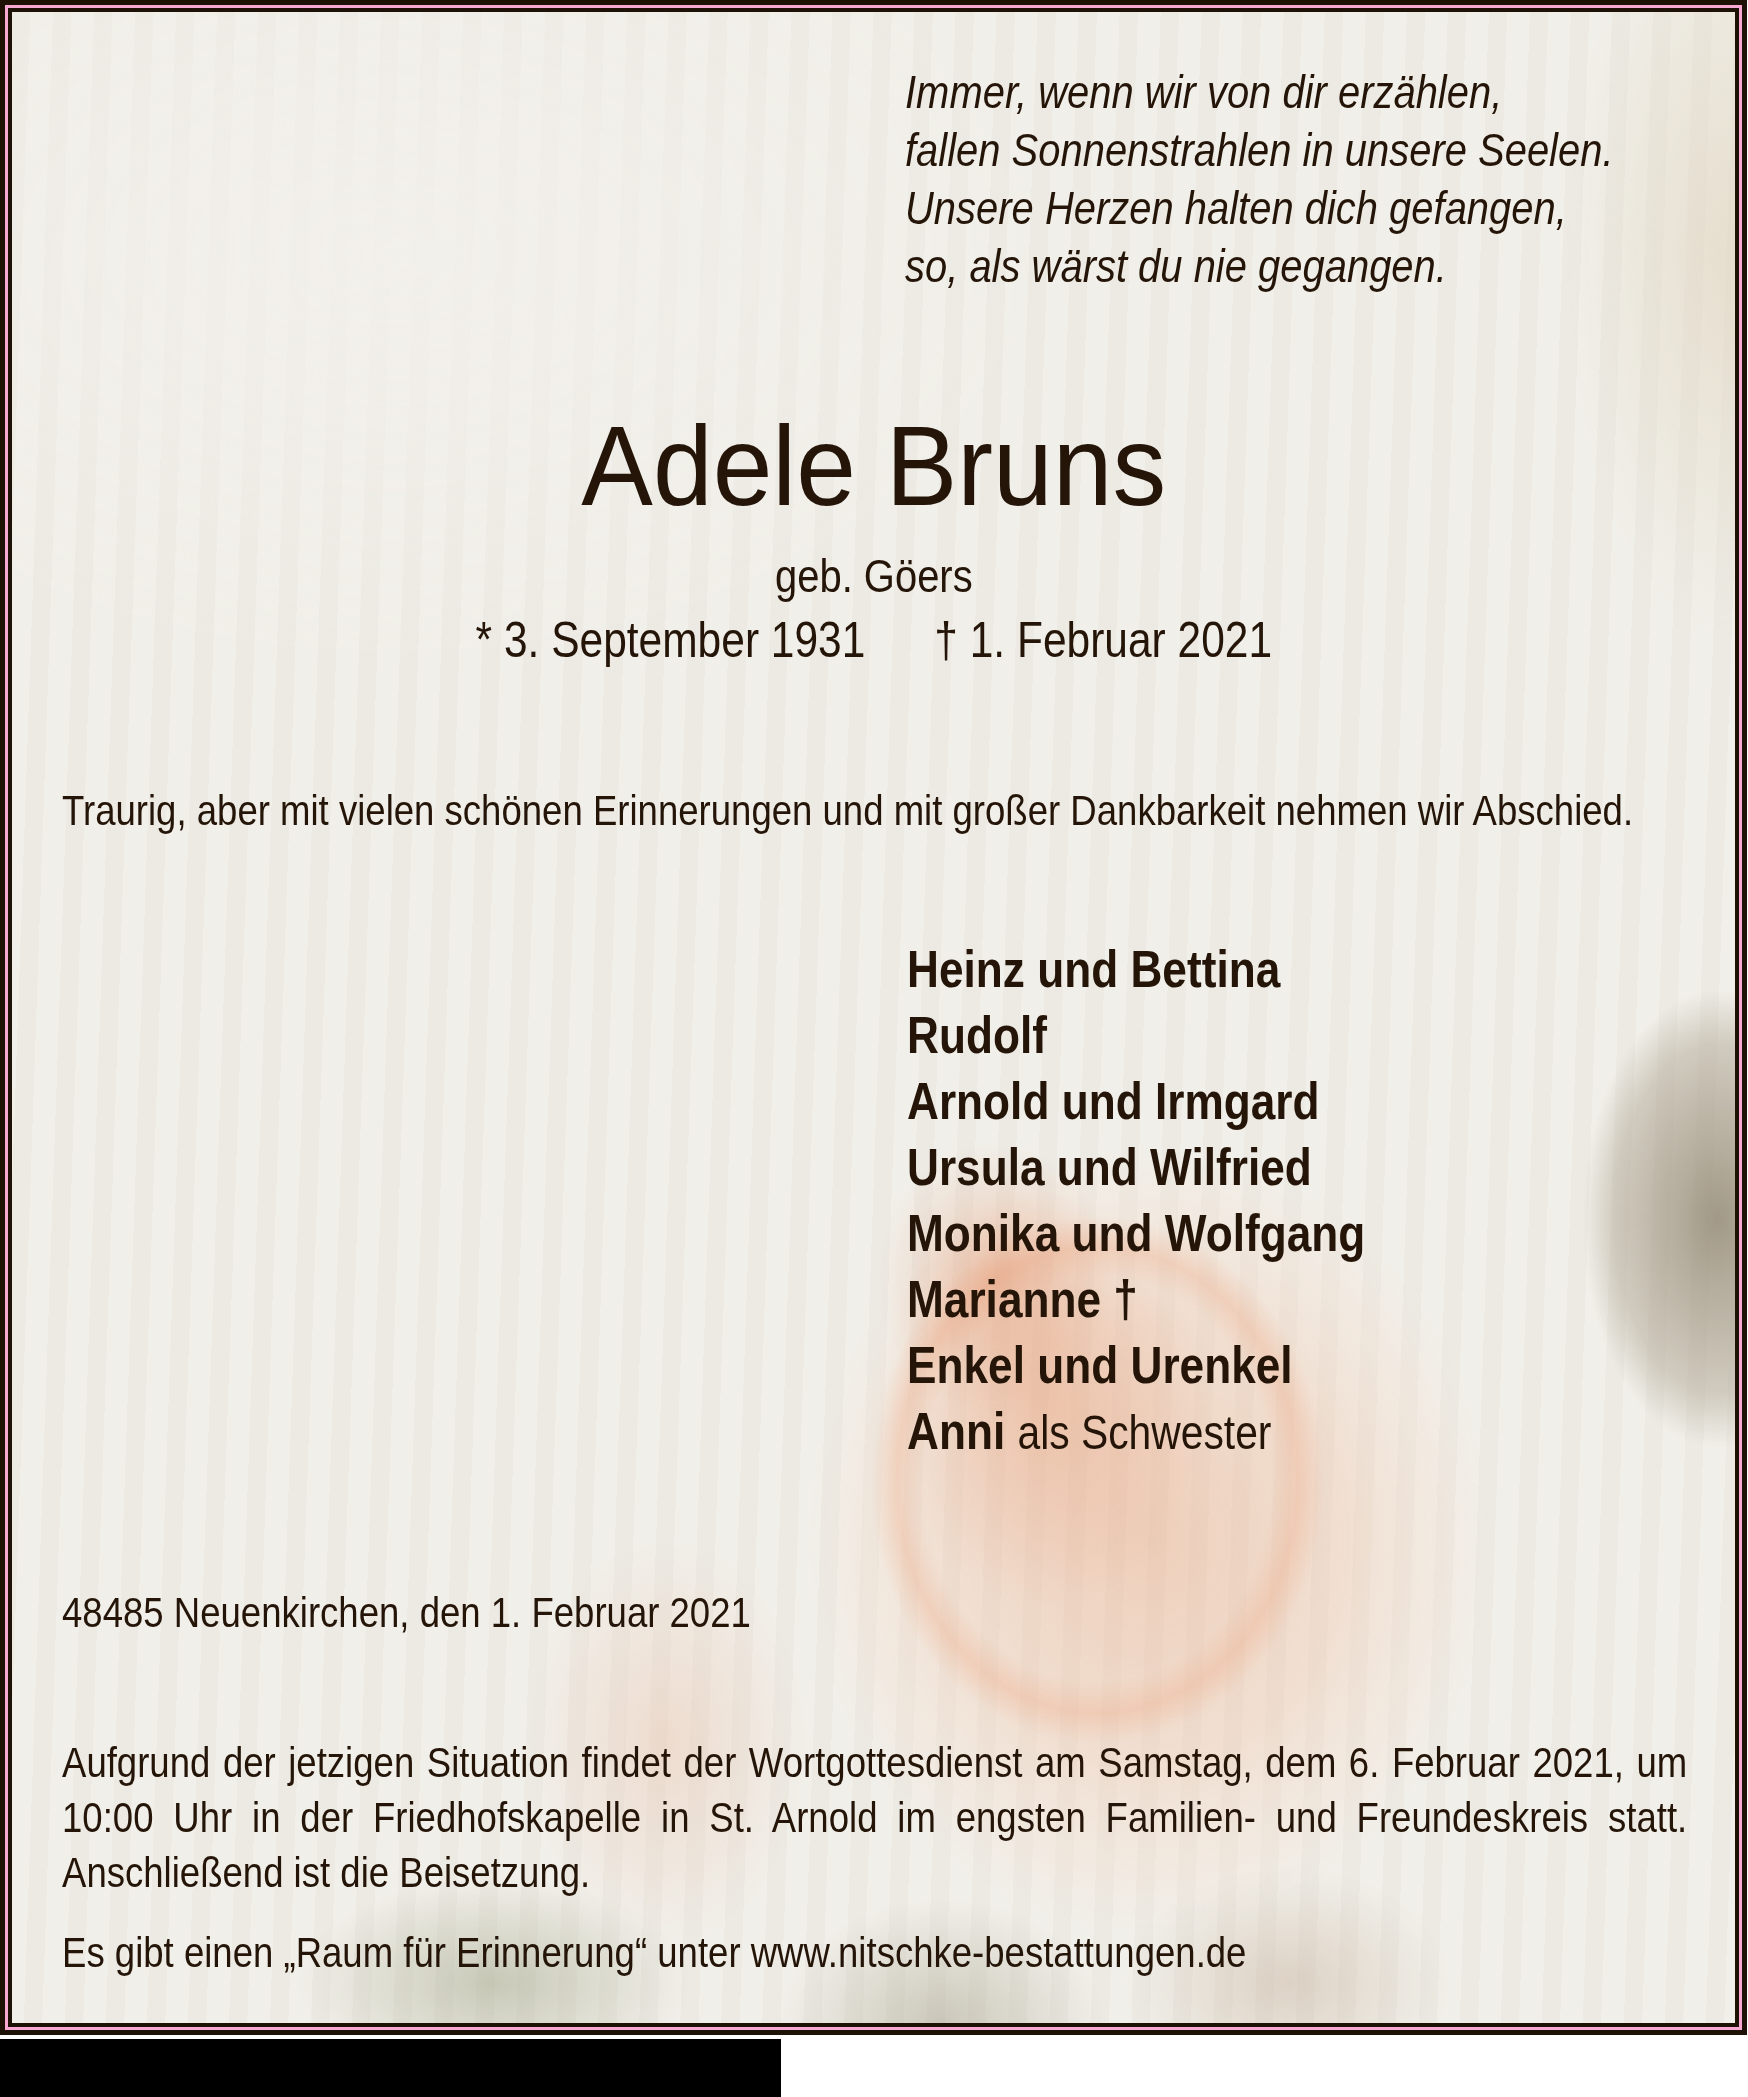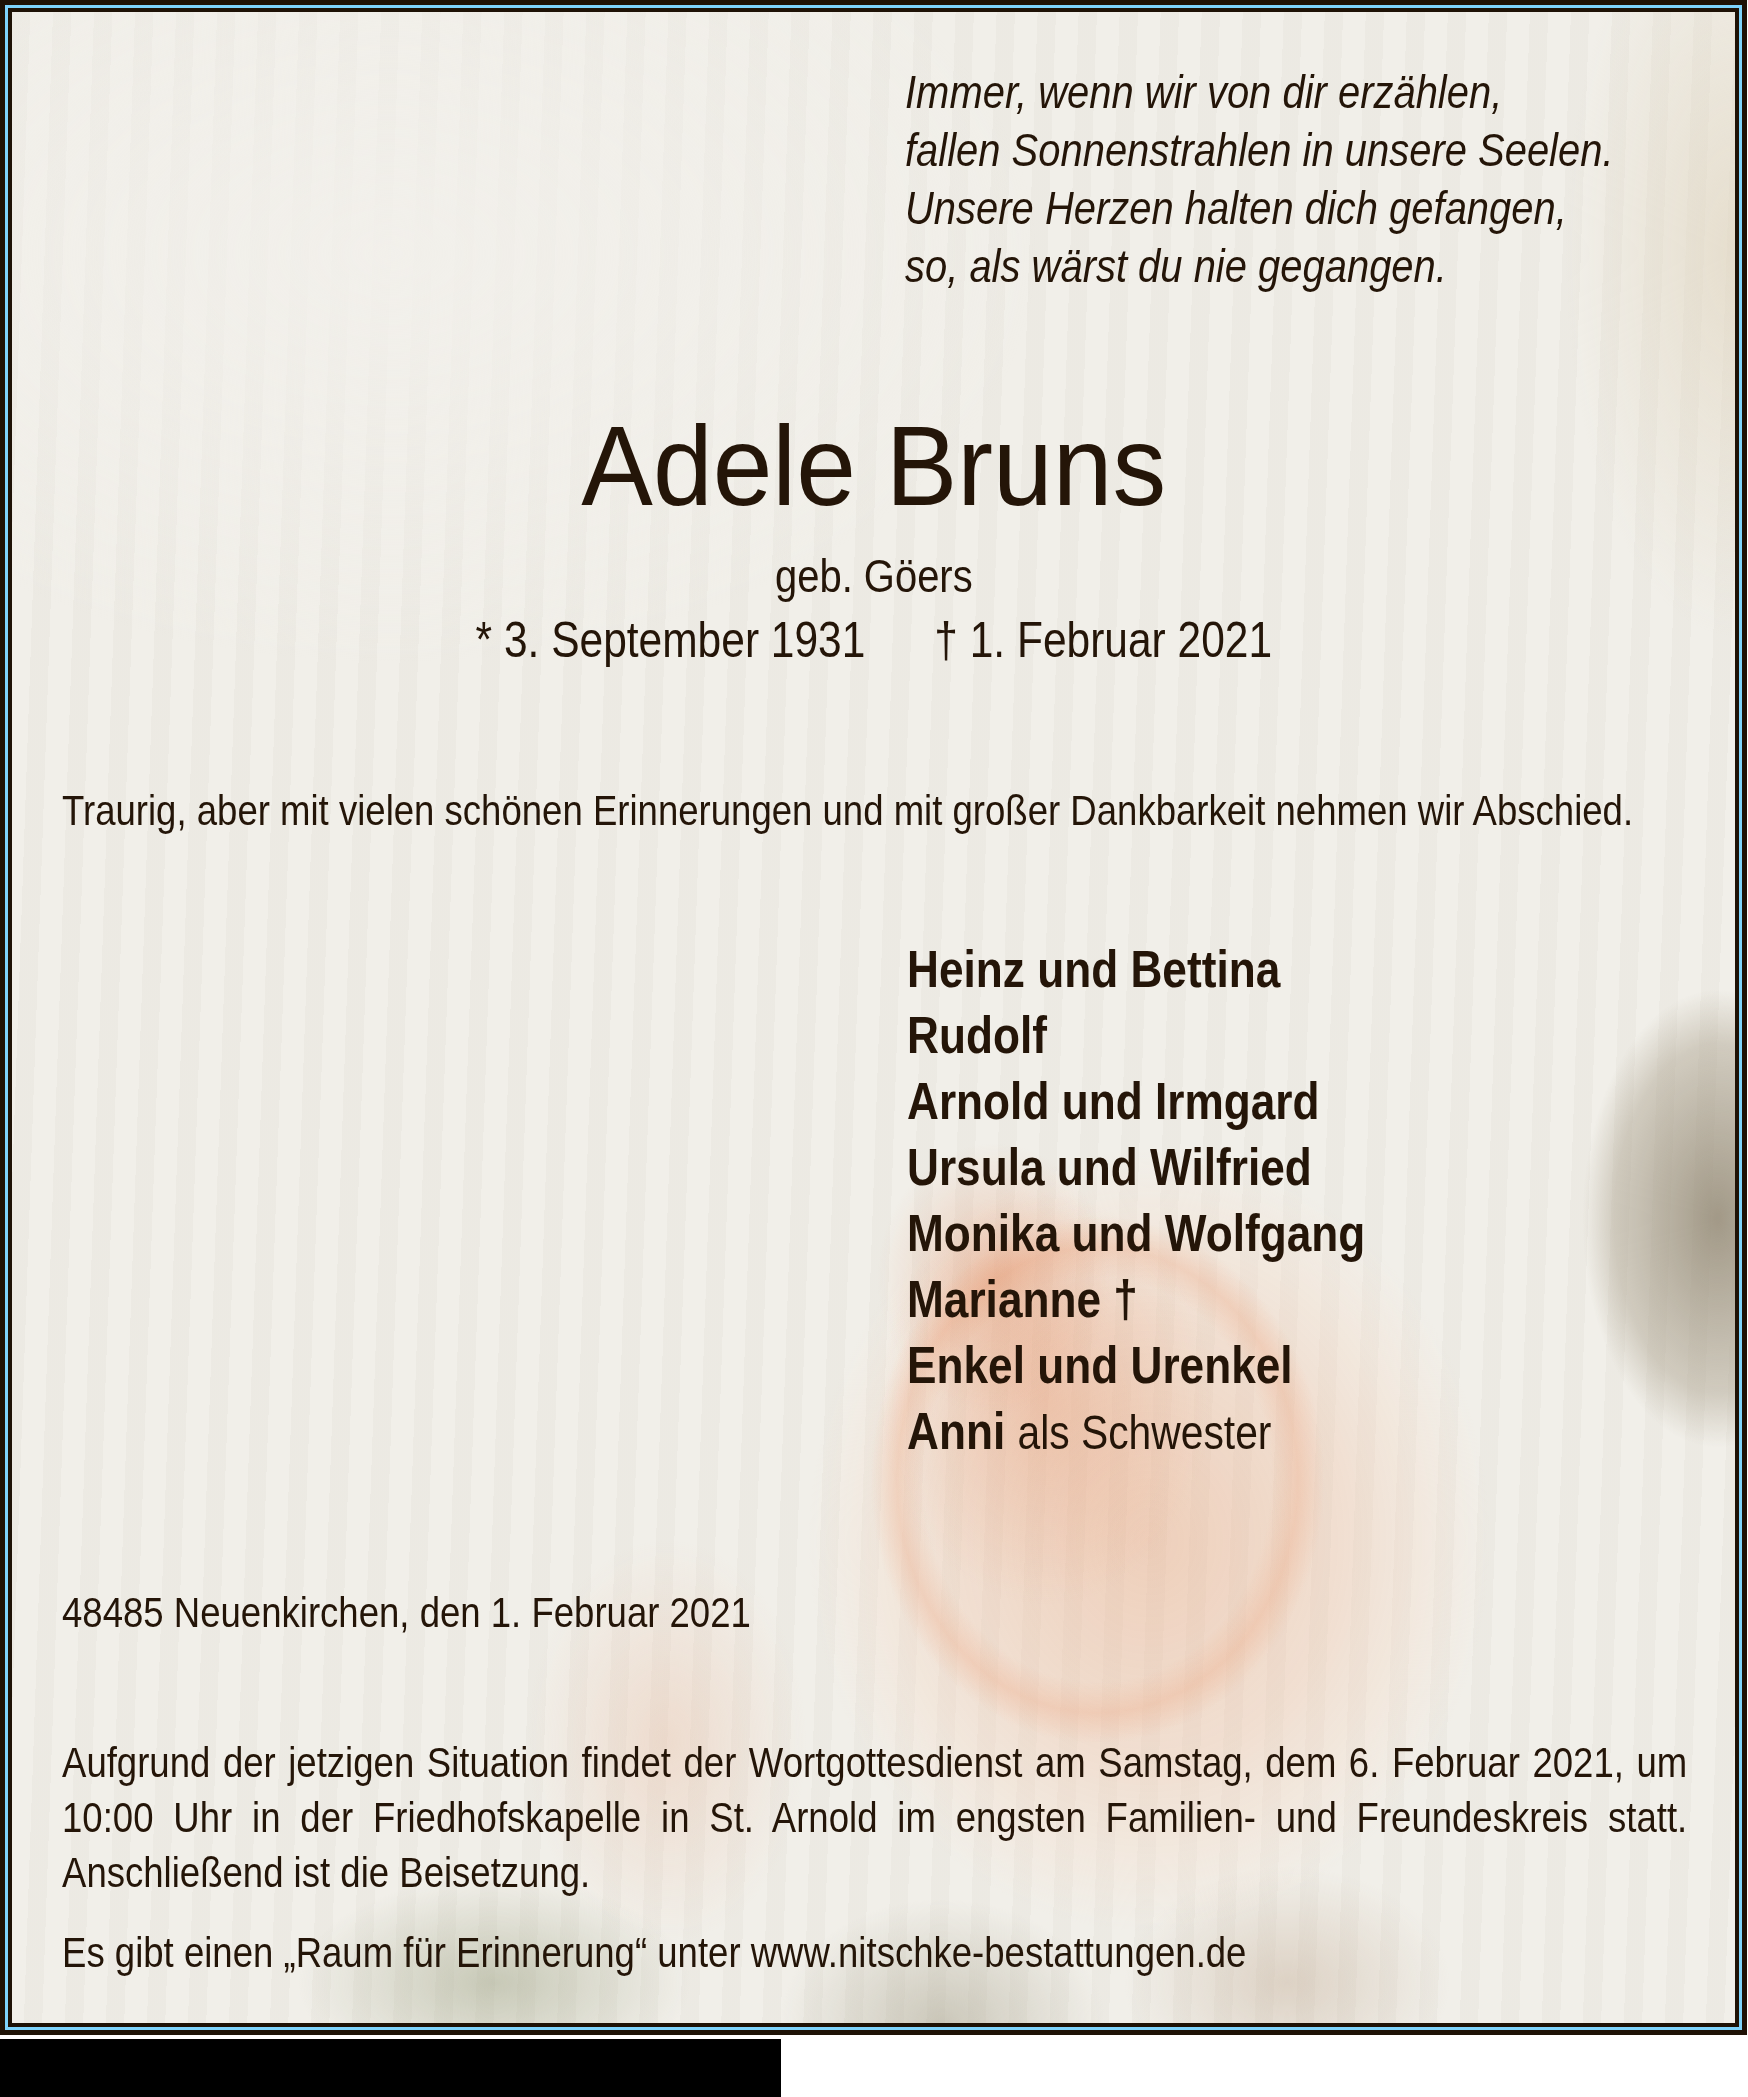--- a/index.html
+++ b/index.html
@@ -10,21 +10,21 @@
   html,body{margin:0;padding:0;}
   body{
     width:1748px;height:2097px;position:relative;overflow:hidden;
     background:#ffffff;
     font-family:"Liberation Sans",sans-serif;
     color:var(--text);
   }
   
   .frame-outer{
     position:absolute;left:0;top:0;width:1737px;height:2025px;
-    border:5.4px solid var(--border);background:#7dd3fc;box-sizing:content-box;
+    border:5.4px solid var(--border);background:#f9a8d4;box-sizing:content-box;
   }
   .frame-inner{
     position:absolute;left:2.7px;top:2.7px;right:2.7px;bottom:2.7px;
     border:4.3px solid var(--border);
     overflow:hidden;
     background:
       
       radial-gradient(ellipse 807px 511px at 22% 12%, rgba(242,240,235,0.95), rgba(242,240,235,0) 80%),
       
       radial-gradient(ellipse 226px 511px at 100% 12%, rgba(224,213,191,0.65), rgba(224,213,191,0) 75%),

